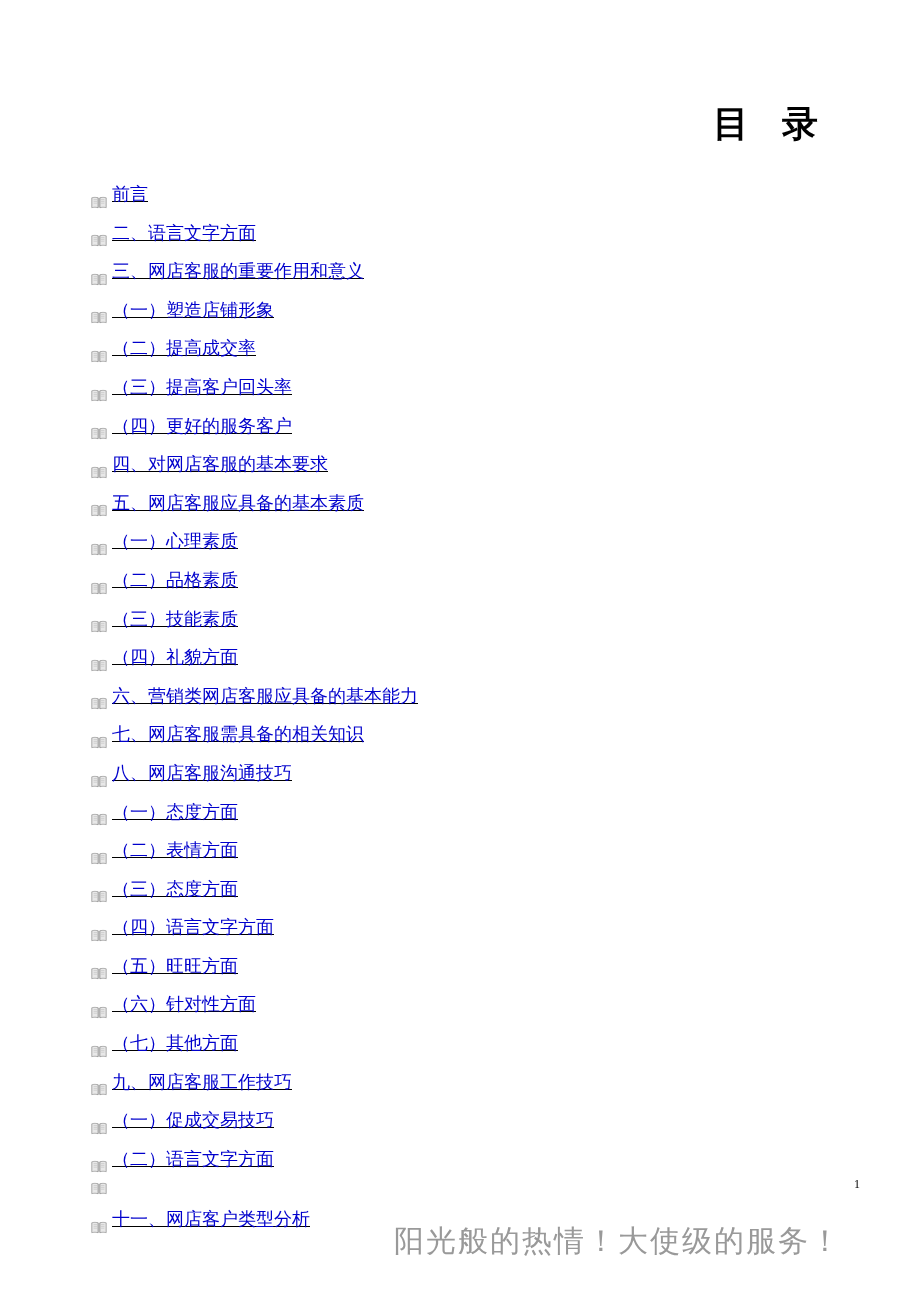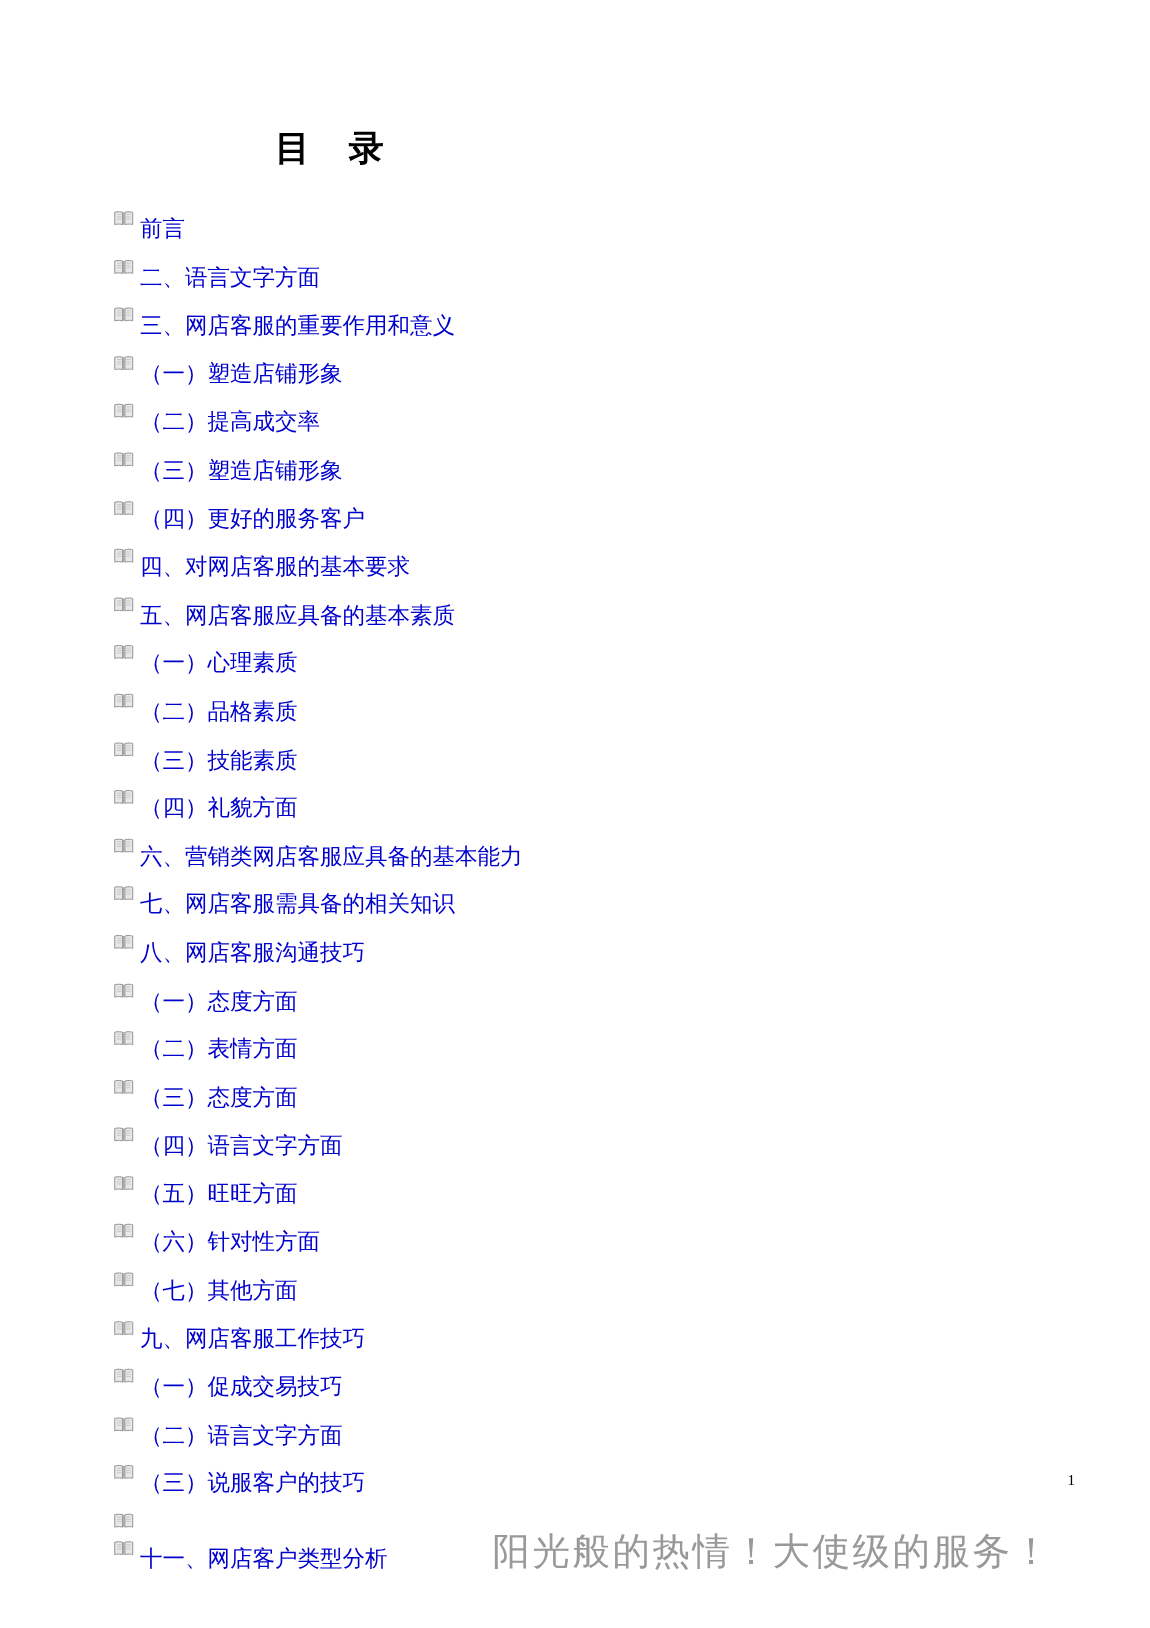--- a/index.html
+++ b/index.html
@@ -11,36 +11,37 @@
       width: 920px;
       height: 1302px;
       background: #ffffff;
       font-family: "SimSun", "宋体", serif;
       position: relative;
     }
     .page {
       padding: 100px 90px 60px 90px;
     }
     .title {
-      font-size: 28px;
+      font-size: 36px;
       font-weight: bold;
-      text-align: left;
+      text-align: right;
       margin-left: 130px;
       margin-bottom: 30px;
       letter-spacing: 12px;
       color: #000;
     }
     .toc-list {
       list-style: none;
     }
     .toc-item {
       display: flex;
-      align-items: flex-start;
+      align-items: flex-end;
       margin-bottom: 8px;
       line-height: 1.7;
+      text-decoration: underline;
     }
     .book-icon {
       width: 18px;
       height: 14px;
       margin-right: 4px;
       flex-shrink: 0;
     }
     .book-icon svg {
       display: block;
     }
@@ -165,21 +166,21 @@
             <path d="M18 2 C18 2 15 1 11 2 L11 13 C15 12 18 13 18 13 Z" fill="#e8e8e8" stroke="#888" stroke-width="0.8"></path>
             <line x1="10" y1="2" x2="10" y2="13" stroke="#888" stroke-width="0.8"></line>
             <line x1="4" y1="4" x2="8" y2="4" stroke="#bbb" stroke-width="0.6"></line>
             <line x1="4" y1="6" x2="8" y2="6" stroke="#bbb" stroke-width="0.6"></line>
             <line x1="4" y1="8" x2="8" y2="8" stroke="#bbb" stroke-width="0.6"></line>
             <line x1="12" y1="4" x2="16" y2="4" stroke="#bbb" stroke-width="0.6"></line>
             <line x1="12" y1="6" x2="16" y2="6" stroke="#bbb" stroke-width="0.6"></line>
             <line x1="12" y1="8" x2="16" y2="8" stroke="#bbb" stroke-width="0.6"></line>
           </svg>
         </span>
-        <a class="toc-link" href="#">（三）塑造店铺形象</a>
+        <a class="toc-link" href="#">（三）提高客户回头率</a>
       </li>
       <li class="toc-item indent">
         <span class="book-icon">
           <svg viewBox="0 0 20 16" xmlns="http://www.w3.org/2000/svg">
             <path d="M2 2 C2 2 5 1 9 2 L9 13 C5 12 2 13 2 13 Z" fill="#e8e8e8" stroke="#888" stroke-width="0.8"></path>
             <path d="M18 2 C18 2 15 1 11 2 L11 13 C15 12 18 13 18 13 Z" fill="#e8e8e8" stroke="#888" stroke-width="0.8"></path>
             <line x1="10" y1="2" x2="10" y2="13" stroke="#888" stroke-width="0.8"></line>
             <line x1="4" y1="4" x2="8" y2="4" stroke="#bbb" stroke-width="0.6"></line>
             <line x1="4" y1="6" x2="8" y2="6" stroke="#bbb" stroke-width="0.6"></line>
             <line x1="4" y1="8" x2="8" y2="8" stroke="#bbb" stroke-width="0.6"></line>
@@ -486,36 +487,20 @@
             <line x1="10" y1="2" x2="10" y2="13" stroke="#888" stroke-width="0.8"></line>
             <line x1="4" y1="4" x2="8" y2="4" stroke="#bbb" stroke-width="0.6"></line>
             <line x1="4" y1="6" x2="8" y2="6" stroke="#bbb" stroke-width="0.6"></line>
             <line x1="4" y1="8" x2="8" y2="8" stroke="#bbb" stroke-width="0.6"></line>
             <line x1="12" y1="4" x2="16" y2="4" stroke="#bbb" stroke-width="0.6"></line>
             <line x1="12" y1="6" x2="16" y2="6" stroke="#bbb" stroke-width="0.6"></line>
             <line x1="12" y1="8" x2="16" y2="8" stroke="#bbb" stroke-width="0.6"></line>
           </svg>
         </span>
         <a class="toc-link" href="#">（二）语言文字方面</a>
-      </li>
-      <li class="toc-item indent">
-        <span class="book-icon">
-          <svg viewBox="0 0 20 16" xmlns="http://www.w3.org/2000/svg">
-            <path d="M2 2 C2 2 5 1 9 2 L9 13 C5 12 2 13 2 13 Z" fill="#e8e8e8" stroke="#888" stroke-width="0.8"></path>
-            <path d="M18 2 C18 2 15 1 11 2 L11 13 C15 12 18 13 18 13 Z" fill="#e8e8e8" stroke="#888" stroke-width="0.8"></path>
-            <line x1="10" y1="2" x2="10" y2="13" stroke="#888" stroke-width="0.8"></line>
-            <line x1="4" y1="4" x2="8" y2="4" stroke="#bbb" stroke-width="0.6"></line>
-            <line x1="4" y1="6" x2="8" y2="6" stroke="#bbb" stroke-width="0.6"></line>
-            <line x1="4" y1="8" x2="8" y2="8" stroke="#bbb" stroke-width="0.6"></line>
-            <line x1="12" y1="4" x2="16" y2="4" stroke="#bbb" stroke-width="0.6"></line>
-            <line x1="12" y1="6" x2="16" y2="6" stroke="#bbb" stroke-width="0.6"></line>
-            <line x1="12" y1="8" x2="16" y2="8" stroke="#bbb" stroke-width="0.6"></line>
-          </svg>
-        </span>
-        <a class="toc-link" href="#">（三）说服客户的技巧</a>
       </li>
       <li class="toc-item">
         <span class="book-icon">
           <svg viewBox="0 0 20 16" xmlns="http://www.w3.org/2000/svg">
             <path d="M2 2 C2 2 5 1 9 2 L9 13 C5 12 2 13 2 13 Z" fill="#e8e8e8" stroke="#888" stroke-width="0.8"></path>
             <path d="M18 2 C18 2 15 1 11 2 L11 13 C15 12 18 13 18 13 Z" fill="#e8e8e8" stroke="#888" stroke-width="0.8"></path>
             <line x1="10" y1="2" x2="10" y2="13" stroke="#888" stroke-width="0.8"></line>
             <line x1="4" y1="4" x2="8" y2="4" stroke="#bbb" stroke-width="0.6"></line>
             <line x1="4" y1="6" x2="8" y2="6" stroke="#bbb" stroke-width="0.6"></line>
             <line x1="4" y1="8" x2="8" y2="8" stroke="#bbb" stroke-width="0.6"></line>

